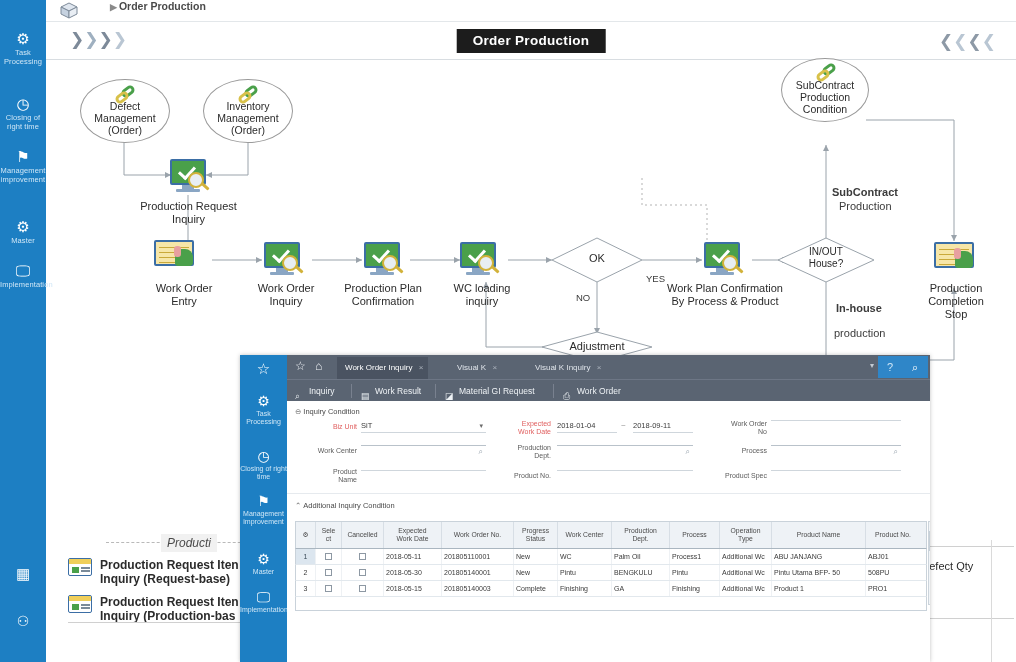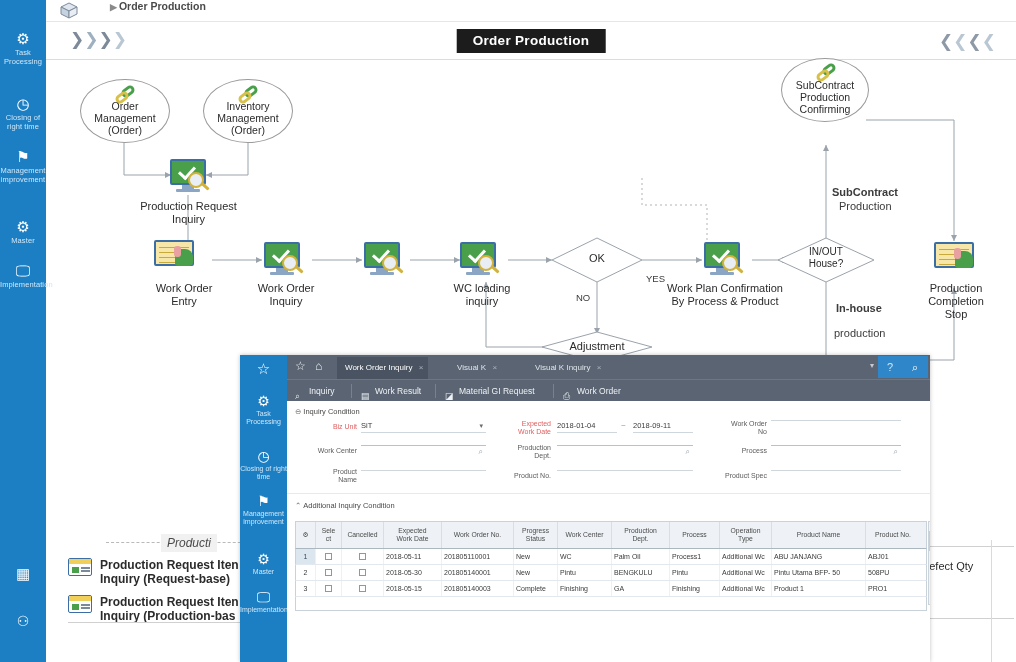--- a/index.html
+++ b/index.html
@@ -346,21 +346,21 @@
 
     <polygon points="780,178 828,200 780,222 732,200" fill="#ffffff" stroke="#9aa3ab" stroke-width="1"></polygon>
   </svg>
 
   <div class="ellipse-node" style="left:34px; top:19px; width:90px; height:64px;">
     <div class="chain" style="left:32px; top:5px;">
       <div class="lk" style="left:8px; top:2px;"></div>
         <div class="lk lk2"></div>
     </div>
     <div class="etext">
-      <span>Order</span><br>
+      <span>Defect</span><br>
       <span>Management</span><br>
       <span>(Order)</span>
     </div>
   </div>
 
   <div class="ellipse-node" style="left:157px; top:19px; width:90px; height:64px;">
     <div class="chain" style="left:32px; top:5px;">
       <div class="lk" style="left:8px; top:2px;"></div>
         <div class="lk lk2"></div>
     </div>
@@ -372,21 +372,21 @@
   </div>
 
   <div class="ellipse-node" style="left:735px; top:-2px; width:88px; height:64px;">
     <div class="chain" style="left:32px; top:4px;">
       <div class="lk" style="left:8px; top:2px;"></div>
         <div class="lk lk2"></div>
     </div>
     <div class="etext">
       <span>SubContract</span><br>
       <span>Production</span><br>
-      <span>Confirming</span>
+      <span>Condition</span>
     </div>
   </div>
 
   <div class="mon" style="left:124px; top:99px;">
     <div class="screen"></div>
       <div class="stand"></div>
       <div class="base"></div>
       <div class="glass"></div>
       <div class="handle"></div>
   </div>
@@ -418,20 +418,23 @@
   <div class="node-label" style="left:184px; top:222px; width:112px;">
     <span>Work Order</span><br><span>Inquiry</span>
   </div>
 
   <div class="mon" style="left:318px; top:182px;">
     <div class="screen"></div>
       <div class="stand"></div>
       <div class="base"></div>
       <div class="glass"></div>
       <div class="handle"></div>
+  </div>
+  <div class="node-label" style="left:272px; top:222px; width:130px;">
+    <span>Production Plan</span><br><span>Confirmation</span>
   </div>
 
   <div class="mon" style="left:414px; top:182px;">
     <div class="screen"></div>
       <div class="stand"></div>
       <div class="base"></div>
       <div class="glass"></div>
       <div class="handle"></div>
   </div>
   <div class="node-label" style="left:386px; top:222px; width:100px;">

